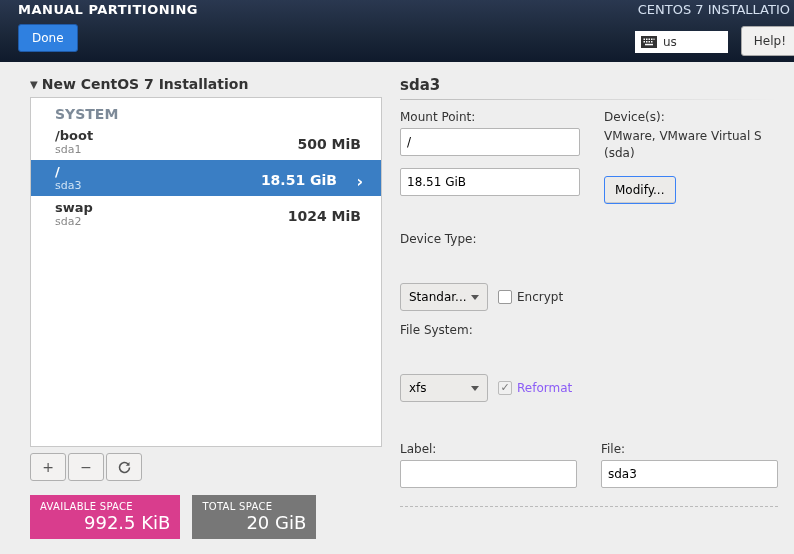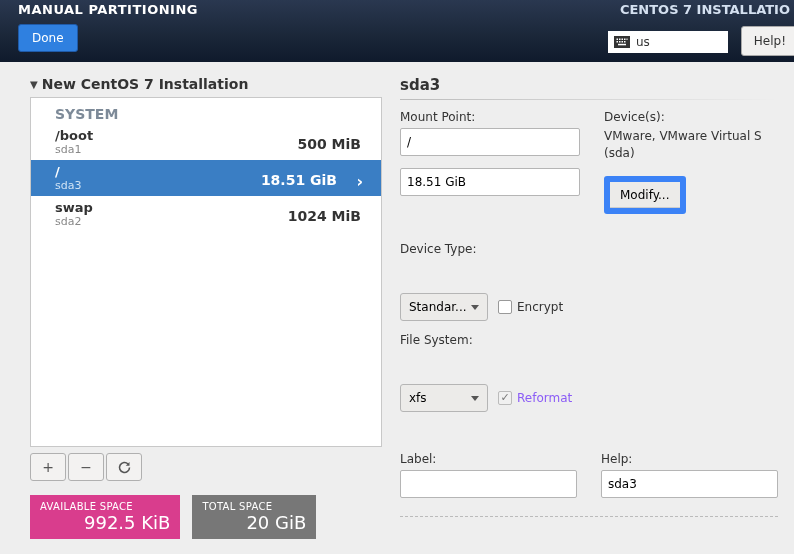--- a/index.html
+++ b/index.html
@@ -1,21 +1,21 @@
 <!DOCTYPE html>
 <html><head>
 <meta charset="utf-8">
 <style>
   * { box-sizing: border-box; margin: 0; padding: 0; font-family: "DejaVu Sans", "Liberation Sans", sans-serif; }
   body { background: #eeeeee; width: 794px; height: 554px; overflow: hidden; }
   .header { height: 62px; background: linear-gradient(180deg, #2a3850 0%, #1a2638 60%, #0f1a2c 100%); color: #fff; position: relative; }
   .header-title { position: absolute; top: 2px; left: 18px; font-size: 13px; font-weight: 600; letter-spacing: 0.5px; }
-  .header-subtitle { position: absolute; top: 2px; right: 4px; font-size: 13px; font-weight: 700; color: #d4e0f0; white-space: nowrap; overflow: hidden; max-width: 200px; text-align: right; }
+  .header-subtitle { position: absolute; top: 2px; right: 4px; font-size: 13px; font-weight: 400; color: #d4e0f0; white-space: nowrap; overflow: hidden; max-width: 200px; text-align: right; }
   .done-btn { position: absolute; top: 24px; left: 18px; background: #2f80e0; color: #fff; border: 1px solid #1f5aa8; border-radius: 3px; padding: 6px 13px; font-size: 12px; cursor: pointer; }
-  .kb-indicator { position: absolute; top: 31px; right: 66px; width: 120px; height: 22px; background: #fff; display: flex; align-items: center; padding: 0 6px; font-size: 12px; color: #333; }
+  .kb-indicator { position: absolute; top: 31px; right: 66px; width: 93px; height: 22px; background: #fff; display: flex; align-items: center; padding: 0 6px; font-size: 12px; color: #333; }
   .kb-icon { width: 16px; height: 12px; background: #333; margin-right: 6px; display: inline-flex; align-items: center; justify-content: center; }
   .kb-icon svg { width: 14px; height: 10px; }
   .help-btn { position: absolute; top: 26px; right: -5px; background: #f2f1f0; border: 1px solid #a8a8a8; border-radius: 3px; padding: 7px 12px; font-size: 12px; color: #333; cursor: pointer; }
   .body { display: flex; padding: 14px 16px 0 30px; gap: 18px; }
   .left { width: 352px; }
   .expand-header { display: flex; align-items: center; gap: 4px; font-size: 14px; font-weight: 700; color: #333; padding-bottom: 3px; }
   .tri { font-size: 10px; color: #444; }
   .part-list { border: 1px solid #c8c8c8; background: #fff; height: 350px; margin-top: 2px; display: flex; flex-direction: column; overflow: hidden; }
   .part-group-label { color: #7d8a98; font-weight: 600; font-size: 14px; padding: 8px 0 2px 24px; }
   .part-item { display: flex; flex-direction: column; padding: 4px 24px 4px 24px; position: relative; }
@@ -38,21 +38,21 @@
   .space-val { font-size: 18px; font-weight: 400; margin-left: 44px; }
   .right { flex: 1; padding-top: 0; }
   .right-head { font-size: 15px; font-weight: 600; color: #333; padding-bottom: 4px; margin-bottom: 12px; position: relative; }
   .right-head::after { content:""; position:absolute; left:0; right:0; bottom:-2px; height:1px; background: linear-gradient(90deg,#bbb,#eee); }
   .form-area { display: flex; gap: 24px; }
   .col1 { width: 180px; }
   .col2 { flex: 1; }
   .lbl { font-size: 12px; color: #333; font-weight: 500; margin-bottom: 4px; display: block; }
   .txt { width: 100%; height: 28px; border: 1px solid #b5b5b5; border-radius: 2px; padding: 0 6px; font-size: 12px; background: #fff; }
   .devinfo { font-size: 12px; color: #333; line-height: 1.4; }
-  .modify-btn { margin-top: 14px; background: #ecebe9; border: 6px solid #3b82f6; border-radius: 3px; padding: 6px 10px; font-size: 12px; cursor: pointer; box-shadow: inset 0 -1px 0 #ccc; }
+  .modify-btn { margin-top: 14px; background: #ecebe9; border: 1px solid #3b82f6; border-radius: 3px; padding: 6px 10px; font-size: 12px; cursor: pointer; box-shadow: inset 0 -1px 0 #ccc; }
   .gap { height: 12px; }
   .select { width: 100%; height: 28px; border: 1px solid #b5b5b5; border-radius: 3px; background: #ecebe9; padding: 0 22px 0 8px; font-size: 12px; position: relative; display: flex; align-items: center; }
   .select::after { content:""; position:absolute; right:8px; top:11px; border-left:4px solid transparent; border-right:4px solid transparent; border-top:5px solid #555; }
   .select.narrow { width: 88px; }
   .row { display: flex; align-items: center; gap: 10px; margin-top: 37px; }
   .chkwrap { display: flex; align-items: center; gap: 5px; font-size: 12px; color: #333; }
   .chk { width: 14px; height: 14px; border: 1px solid #999; border-radius: 2px; background: #fff; display: inline-flex; align-items: center; justify-content: center; }
   .chk.checked { background: #f0f0f0; color: #777; font-size: 11px; }
   .chk.disabled { background: #f0f0f0; border-color: #bbb; }
   .chklabel.disabled { color: #8b5cf6; }
@@ -181,20 +181,20 @@
         <span class="chklabel disabled">Reformat</span>
       </div>
     </div>
 
     <div class="bottom-row">
       <div class="bcol">
         <label class="lbl">Label:</label>
         <input class="txt" value="" style="">
       </div>
       <div class="bcol">
-        <label class="lbl">Help:</label>
+        <label class="lbl">File:</label>
         <input class="txt" value="sda3" style="">
       </div>
     </div>
 
     <div class="dashsep"></div>
   </div>
 </div>
 
 </body></html>

